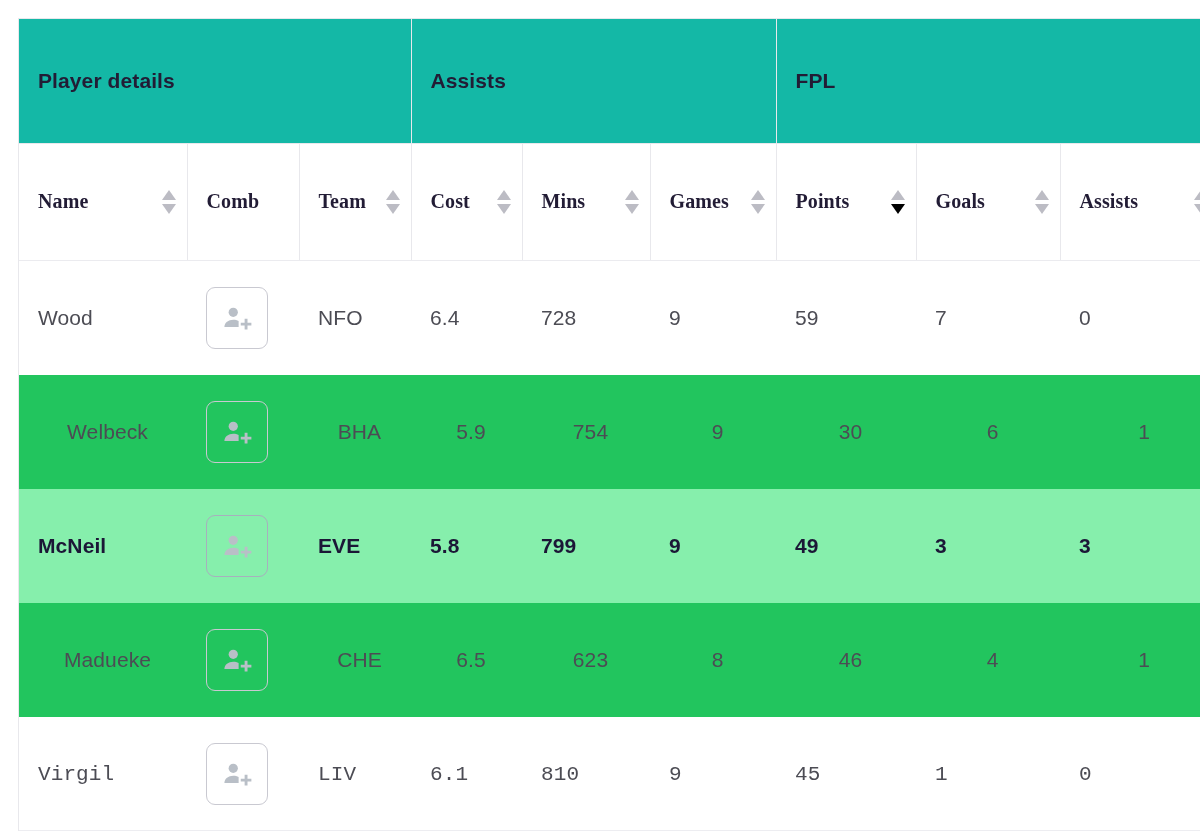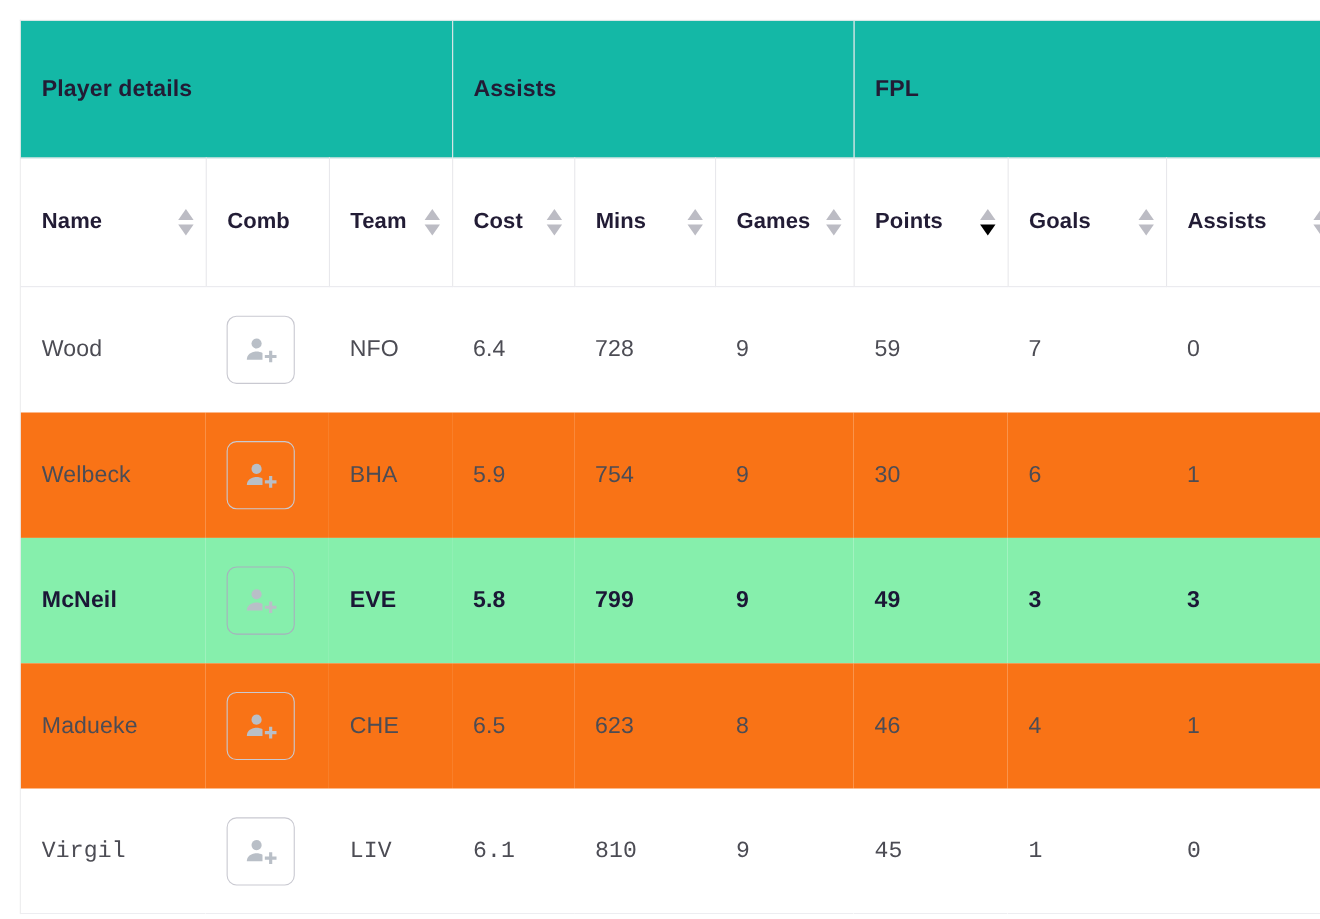--- a/index.html
+++ b/index.html
@@ -66,20 +66,21 @@
     align-items: center;
     justify-content: space-between;
     gap: 6px;
   }
   .col-label {
     color: #221c35;
     font-size: 20px;
     font-weight: 700;
     line-height: 1.28;
     letter-spacing: .1px;
+    font-family: Liberation Serif, serif;
   }
 
   
   .sorter {
     flex: 0 0 auto;
     width: 15px;
     height: 26px;
     position: relative;
   }
   .sorter i {
@@ -97,21 +98,21 @@
   tbody td {
     height: 114px;
     vertical-align: middle;
     text-align: left;
     padding: 0 10px 0 19px;
     font-size: 21px;
     color: #4c4c54;
     letter-spacing: .1px;
     border: none;
   }
-  tbody tr.alt td { background: #f97316; }
+  tbody tr.alt td { background: #22c55e; text-align: center; }
   tbody tr.plain td { background: #ffffff; }
   tbody tr.selected td {
     background: #86efac;
     color: #1b1736;
     font-weight: 700;
   }
   tbody tr.last-divider td { box-shadow: inset 0 -1px 0 #ededf1; font-family: Liberation Mono, monospace; }
 
   
   td.comb-cell { padding-left: 19px; }

